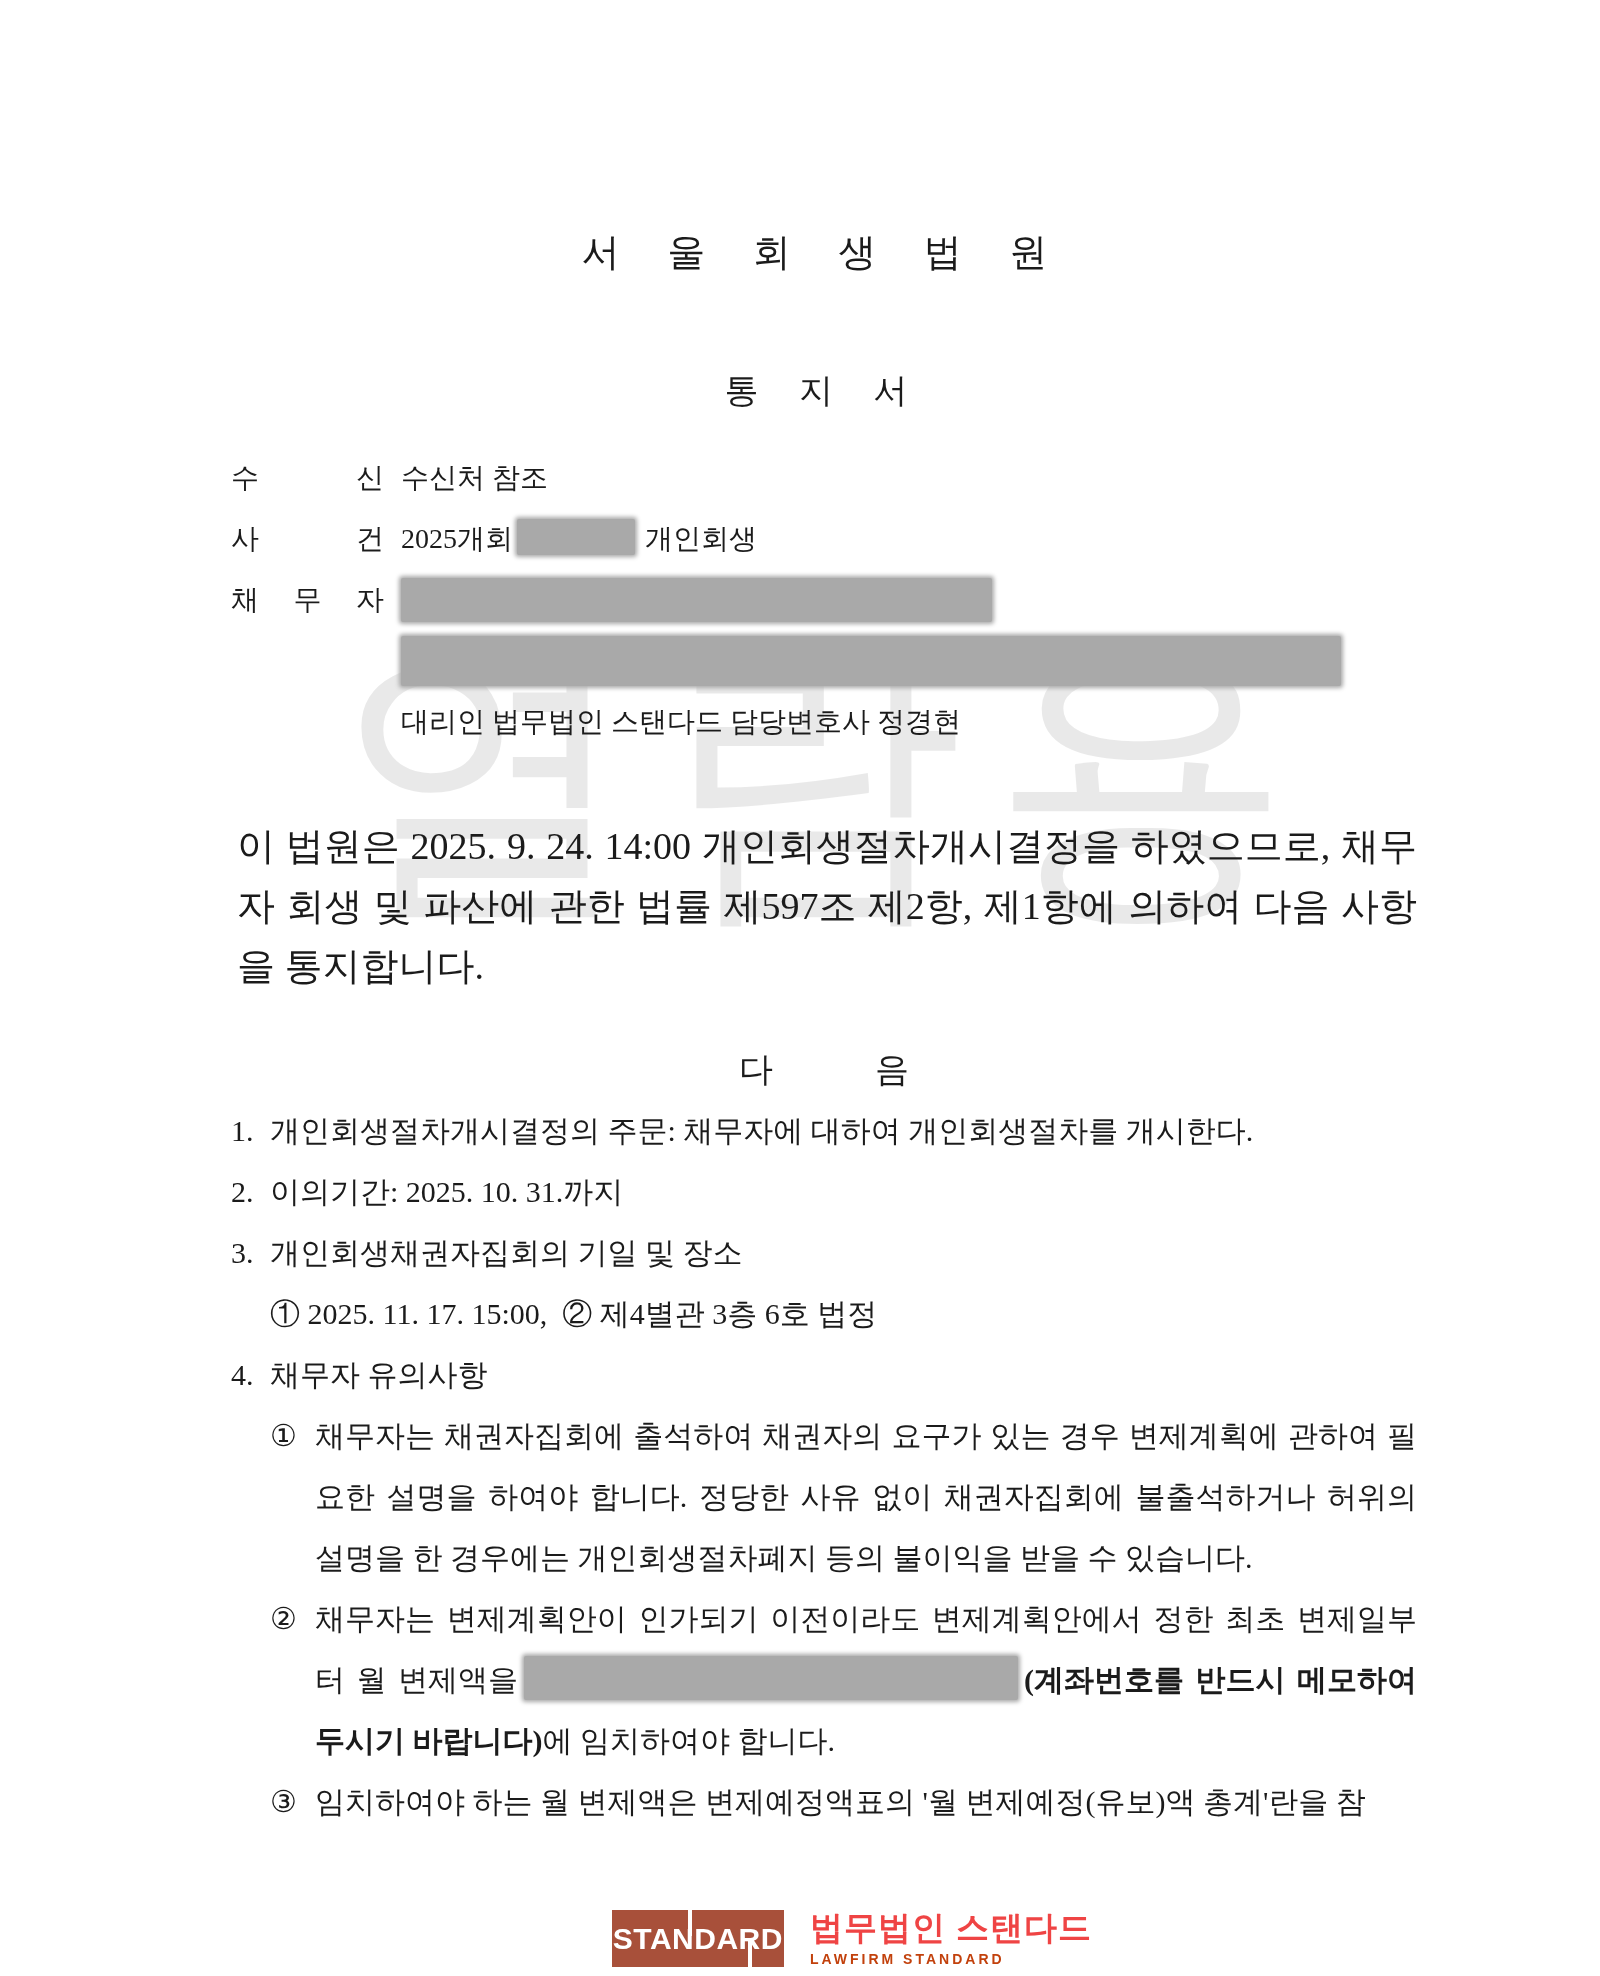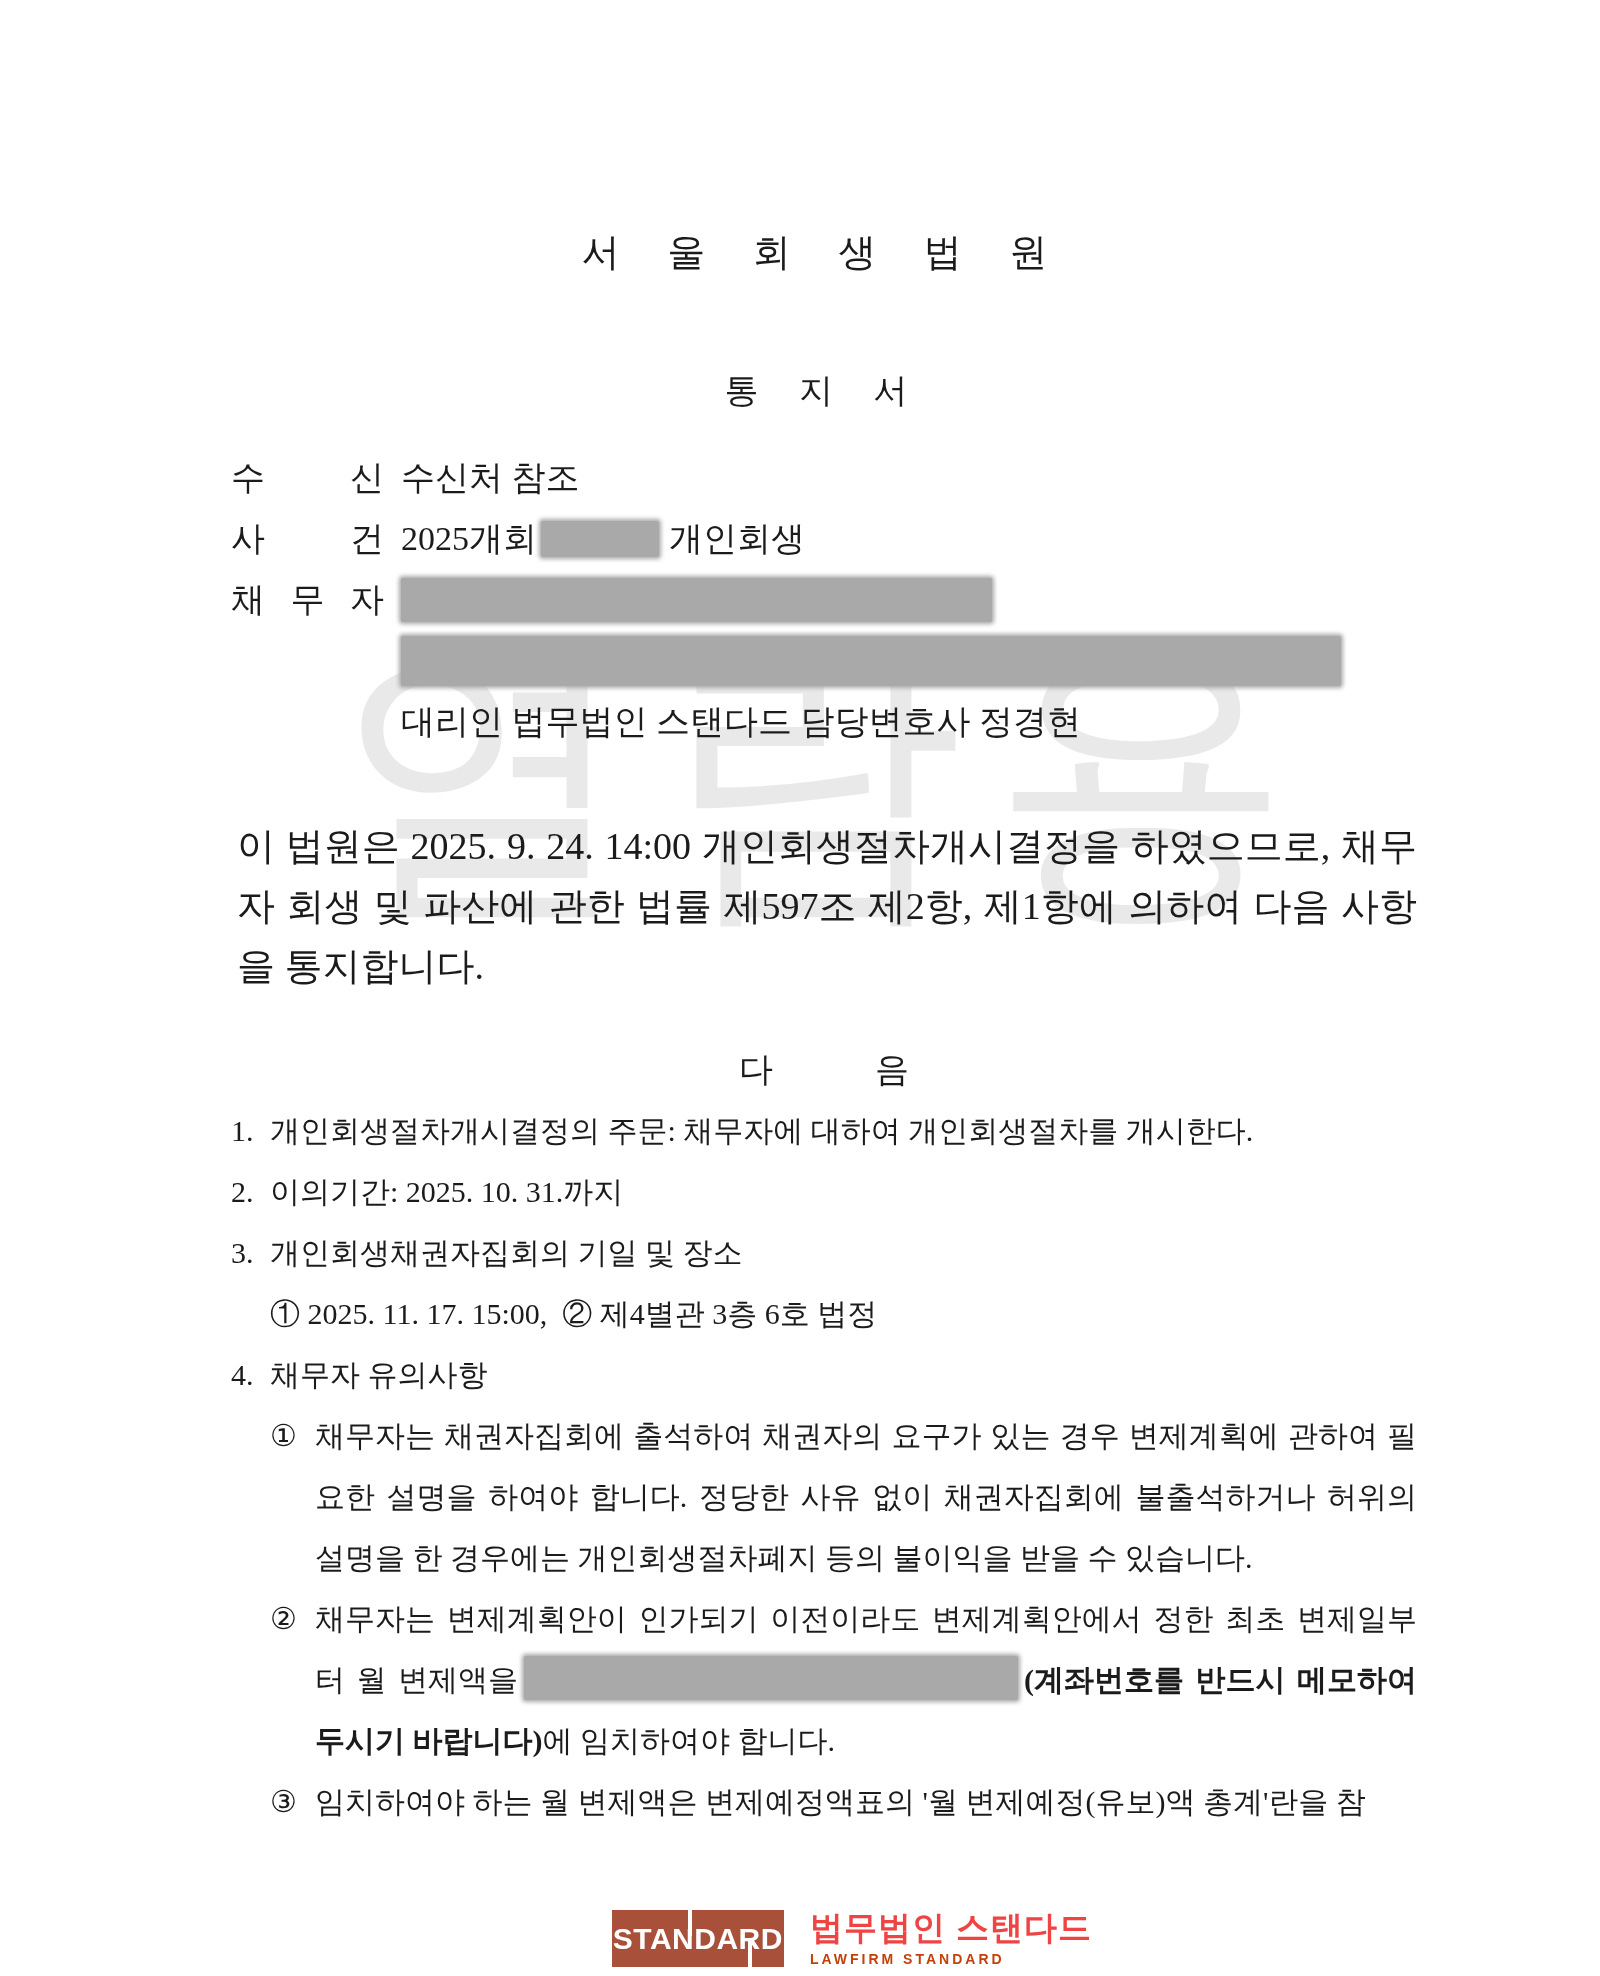--- a/index.html
+++ b/index.html
@@ -18,21 +18,21 @@
 
   .court-title {
     font-size:38px; line-height:42px; text-align:center;
     letter-spacing:19px; white-space:pre; font-weight:normal; margin:13px;
   }
   .doc-title {
     margin:98px 0 0 0; font-size:34px; line-height:40px; text-align:center;
     letter-spacing:16px; white-space:pre; font-weight:normal;
   }
 
-  .info { margin-top:36px; font-size:34px; }
+  .info { margin-top:36px; font-size:28px; }
   .info-row { display:flex; align-items:center; height:61px; }
   .info-label { width:153px; text-align:justify; text-align-last:justify; flex:none; }
   .info-value { margin-left:17px; white-space:nowrap; }
   .indent-value { margin-left:170px; }
 
   .redact {
     display:inline-block; background:#a9a9a9;
     box-shadow:0 0 4px 1.5px #a9a9a9; border-radius:2px; vertical-align:middle;
   }
   .redact-case   { width:118px; height:36px; margin:0 10px 0 4px; vertical-align:-7px; }

